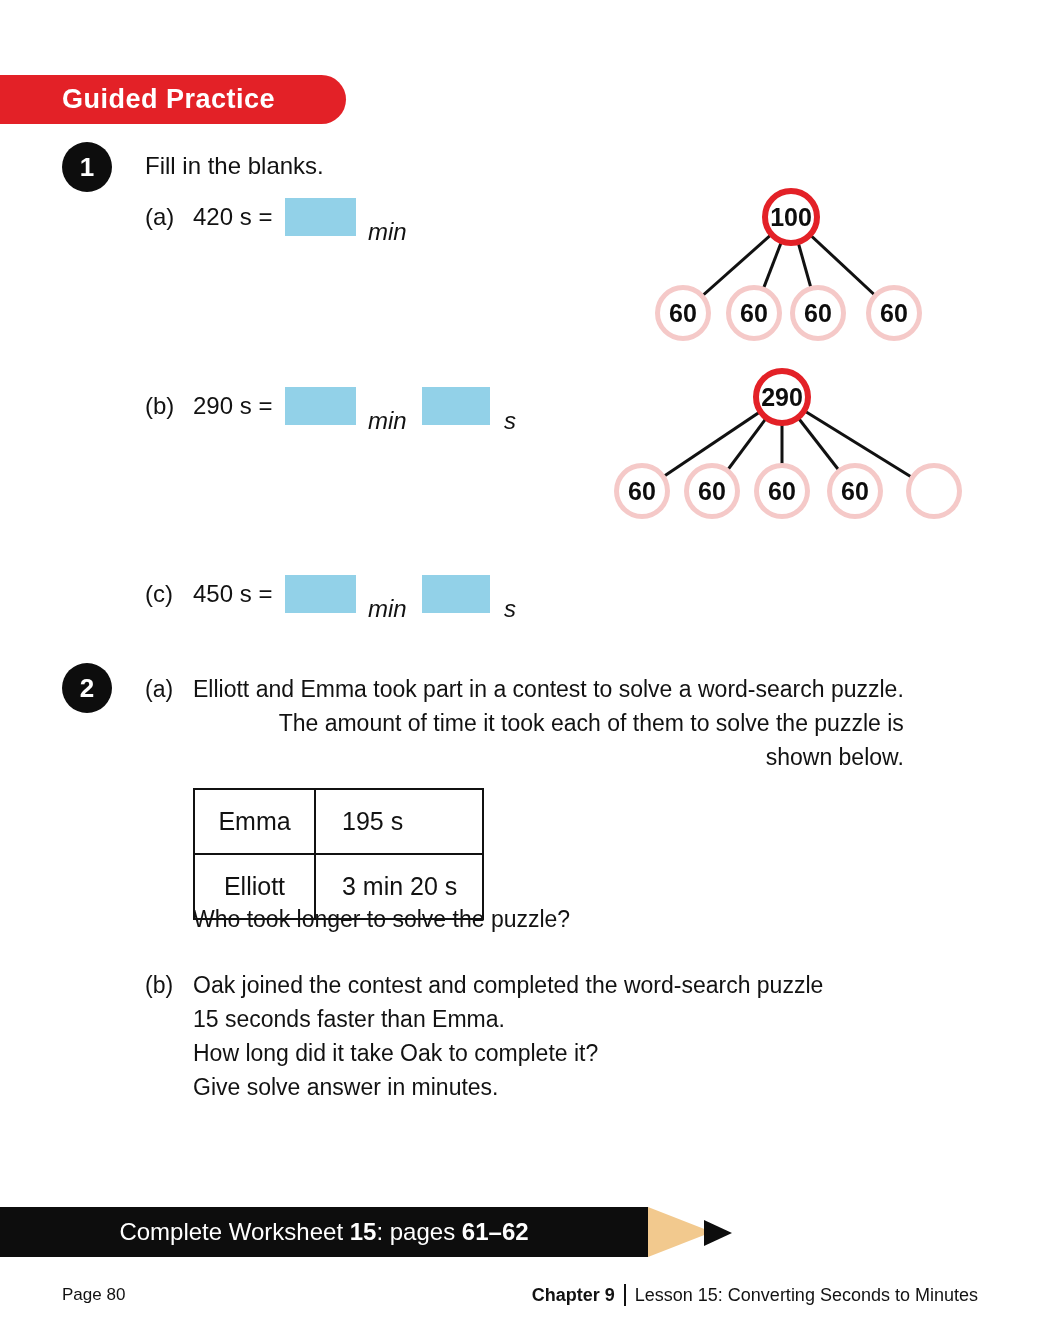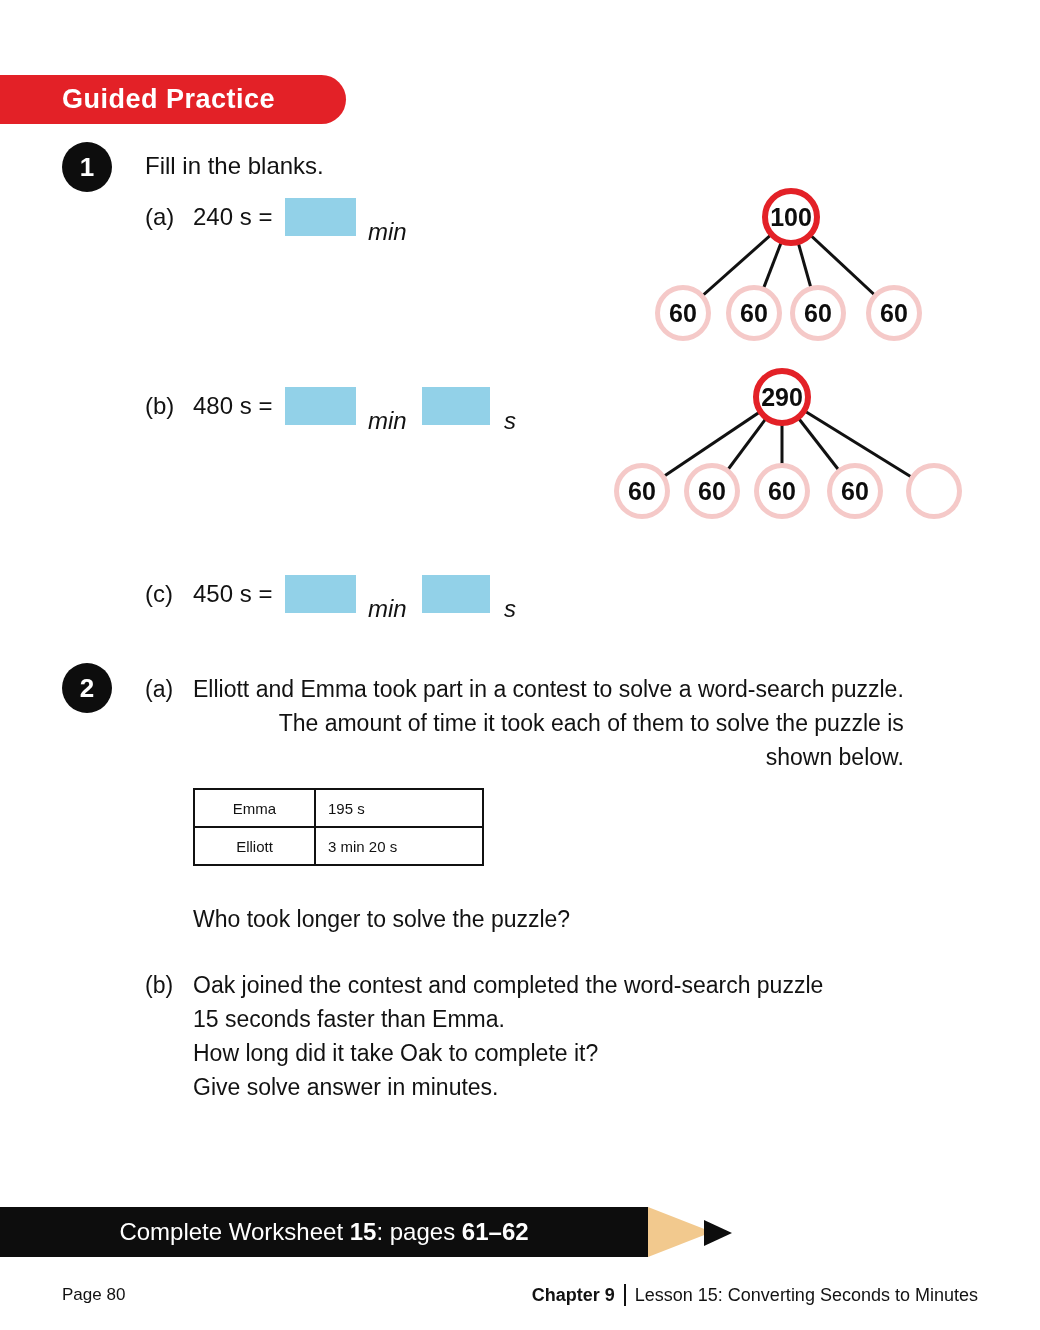--- a/index.html
+++ b/index.html
@@ -75,24 +75,24 @@
   .q2a-lines { left: 193px; top: 672px; text-align: right; }
   .q2b-lines { left: 193px; top: 968px; }
   .q2a-question { left: 193px; top: 906px; font-size: 23px; }
 
   
   .time-table {
     left: 193px; top: 788px;
     border-collapse: collapse;
   }
   .time-table td {
-    border: 2px solid #111; height: 38px; font-size: 15px;
+    border: 2px solid #111; height: 65px; font-size: 25px;
   }
   .time-table td.name-cell { width: 121px; text-align: center; }
-  .time-table td.time-cell { width: 168px; padding-left: 12px; }
+  .time-table td.time-cell { width: 168px; padding-left: 26px; }
 
   
   .ws-banner {
     left: 0; top: 1207px; width: 648px; height: 50px;
     background: #0d0d0d; color: #fff;
     display: flex; align-items: center; justify-content: center;
     font-size: 24px;
   }
   .ws-banner b { font-weight: bold; text-align: right; }
   .pencil-wood {
@@ -124,28 +124,28 @@
   <span>Guided Practice</span>
 </div>
 
 <div class="abs badge badge-1">
   <span>1</span>
 </div>
 <div class="abs prompt">Fill in the blanks.</div>
 
 <div class="abs fill-row row-a">
   <span class="part-label">(a)</span>
-  <span class="expr">240 s =</span>
+  <span class="expr">420 s =</span>
   <span class="blank blank-1"></span>
   <span class="unit unit-min">min</span>
 </div>
 
 <div class="abs fill-row row-b">
   <span class="part-label">(b)</span>
-  <span class="expr">480 s =</span>
+  <span class="expr">290 s =</span>
   <span class="blank blank-1"></span>
   <span class="unit unit-min">min</span>
   <span class="blank blank-2"></span>
   <span class="unit unit-s">s</span>
 </div>
 
 <div class="abs fill-row row-c">
   <span class="part-label">(c)</span>
   <span class="expr">450 s =</span>
   <span class="blank blank-1"></span>

